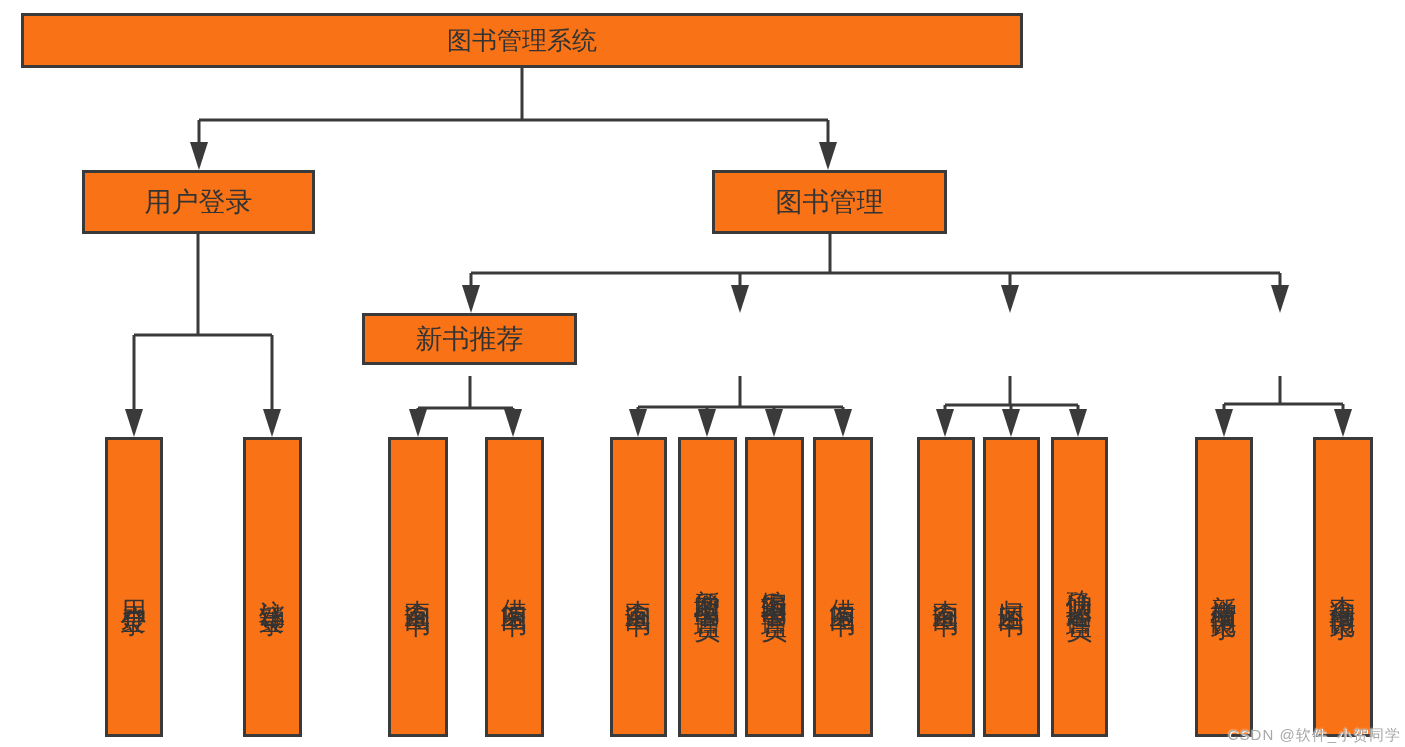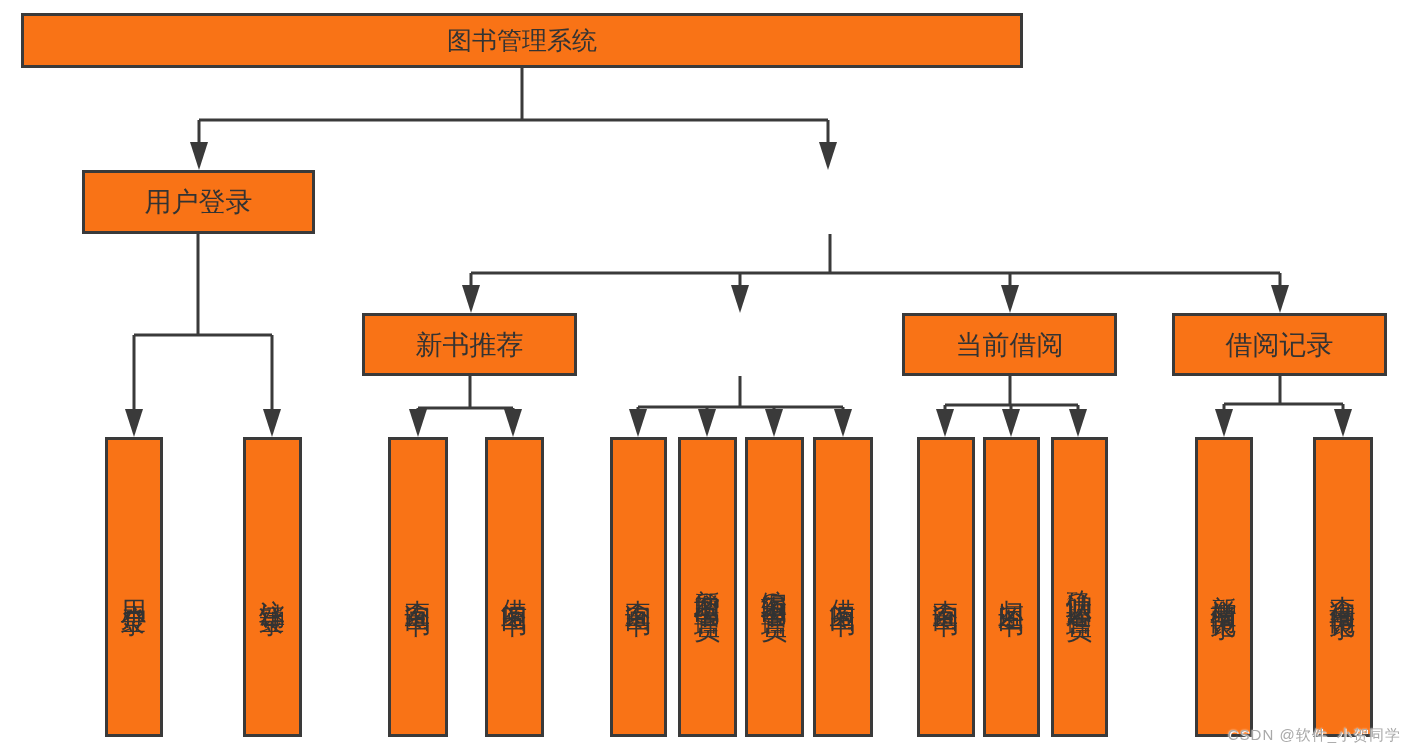--- a/index.html
+++ b/index.html
@@ -40,21 +40,21 @@
     height: 55px;
     font-size: 25px;
   }
   .box-l2 {
     top: 170px;
     height: 64px;
     font-size: 27px;
   }
   .box-l3 {
     top: 313px;
-    height: 63px;
+    height: 52px;
     width: 215px;
     font-size: 27px;
   }
   .box-leaf {
     top: 437px;
     height: 300px;
     font-size: 26px;
     writing-mode: vertical-rl;
     text-orientation: mixed;
     letter-spacing: 4px;
@@ -135,24 +135,23 @@
     </g>
     <g fill="#3a3a3a" stroke="none">
       <polygon points="1215,409 1233,409 1224,437"></polygon>
       <polygon points="1334,409 1352,409 1343,437"></polygon>
     </g>
   </svg>
 
   <div class="box box-root">图书管理系统</div>
 
   <div class="box box-l2" style="left:82px; width:233px;">用户登录</div>
+  <div class="box box-l2" style="left:712px; width:235px;">图书管理</div>
 
   <div class="box box-l3" style="left:362px;">新书推荐</div>
-  <div class="box box-l3" style="left:902px;">当前借阅</div>
-  <div class="box box-l3" style="left:1172px;">借阅记录</div>
 
   <div class="box box-leaf" style="left:105px; width:58px;">用户登录</div>
   <div class="box box-leaf" style="left:243px; width:59px;">注销登录</div>
 
   <div class="box box-leaf" style="left:388px; width:60px;">查询图书</div>
   <div class="box box-leaf" style="left:485px; width:59px;">借阅图书</div>
 
   <div class="box box-leaf" style="left:610px; width:57px;">查询图书</div>
   <div class="box box-leaf" style="left:678px; width:59px;">新增图书（管理员）</div>
   <div class="box box-leaf" style="left:745px; width:59px;">编辑图书（管理员）</div>

